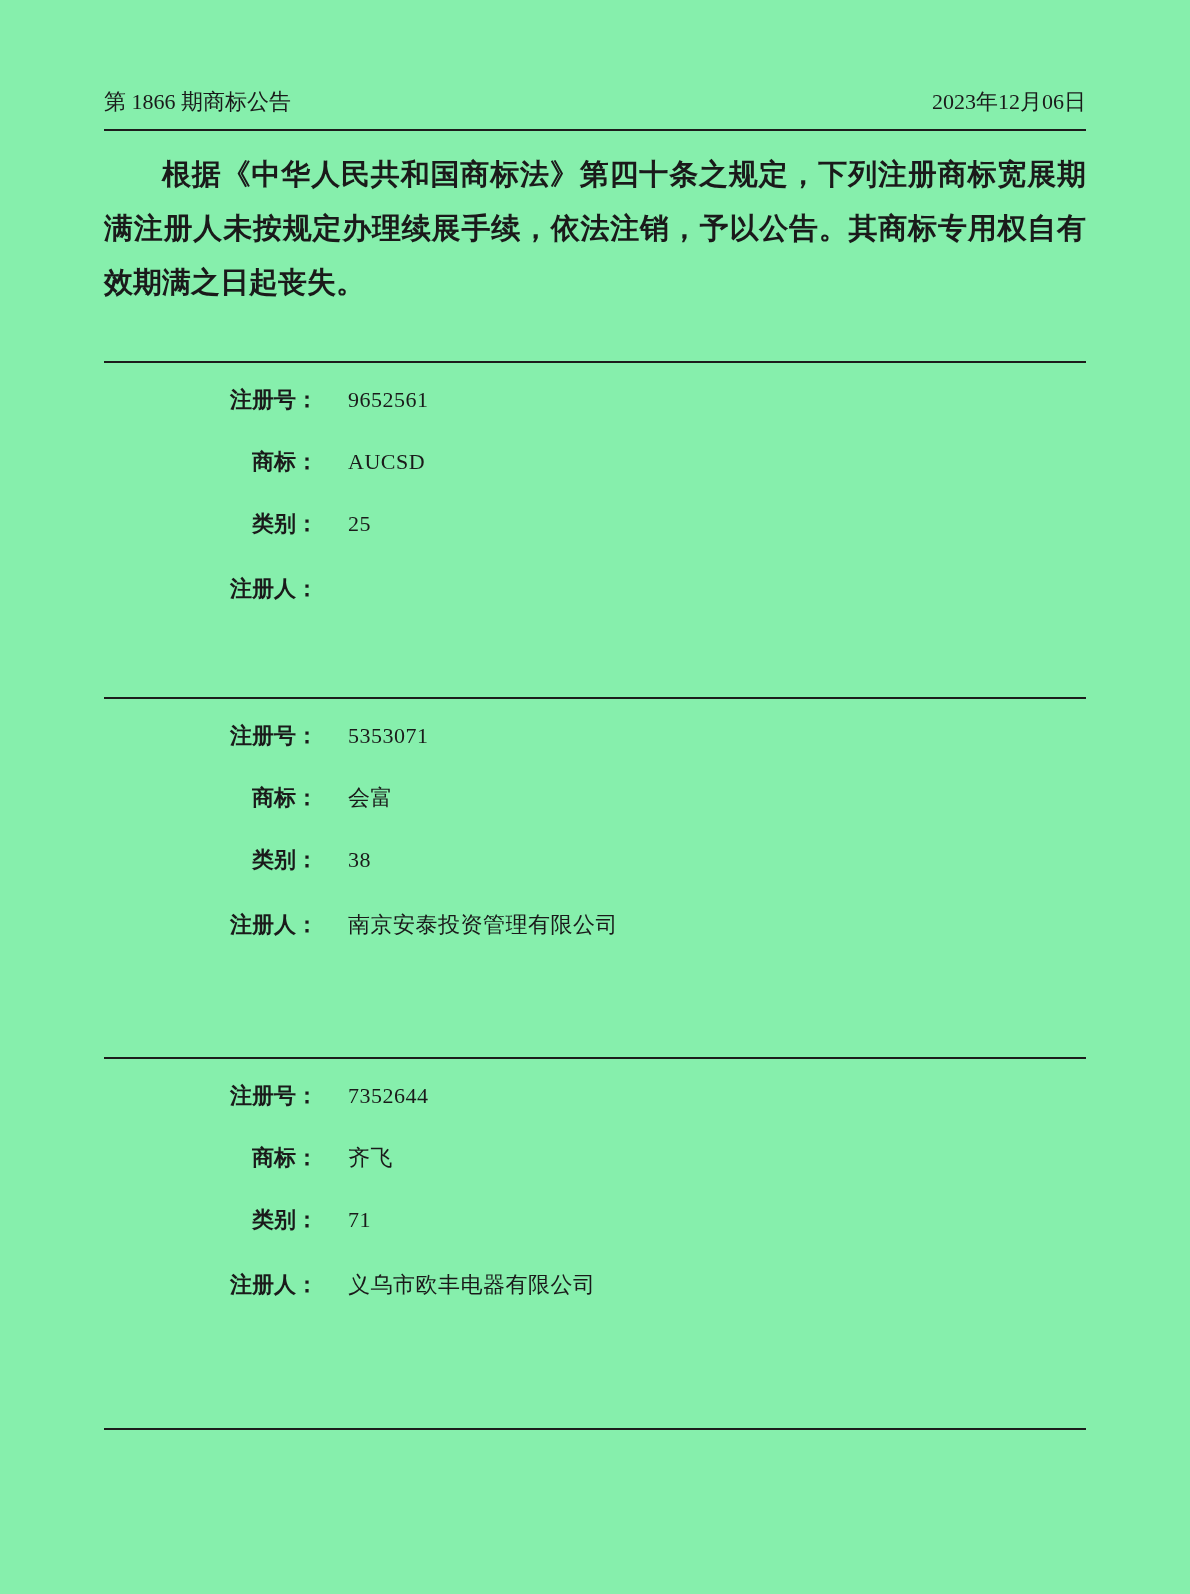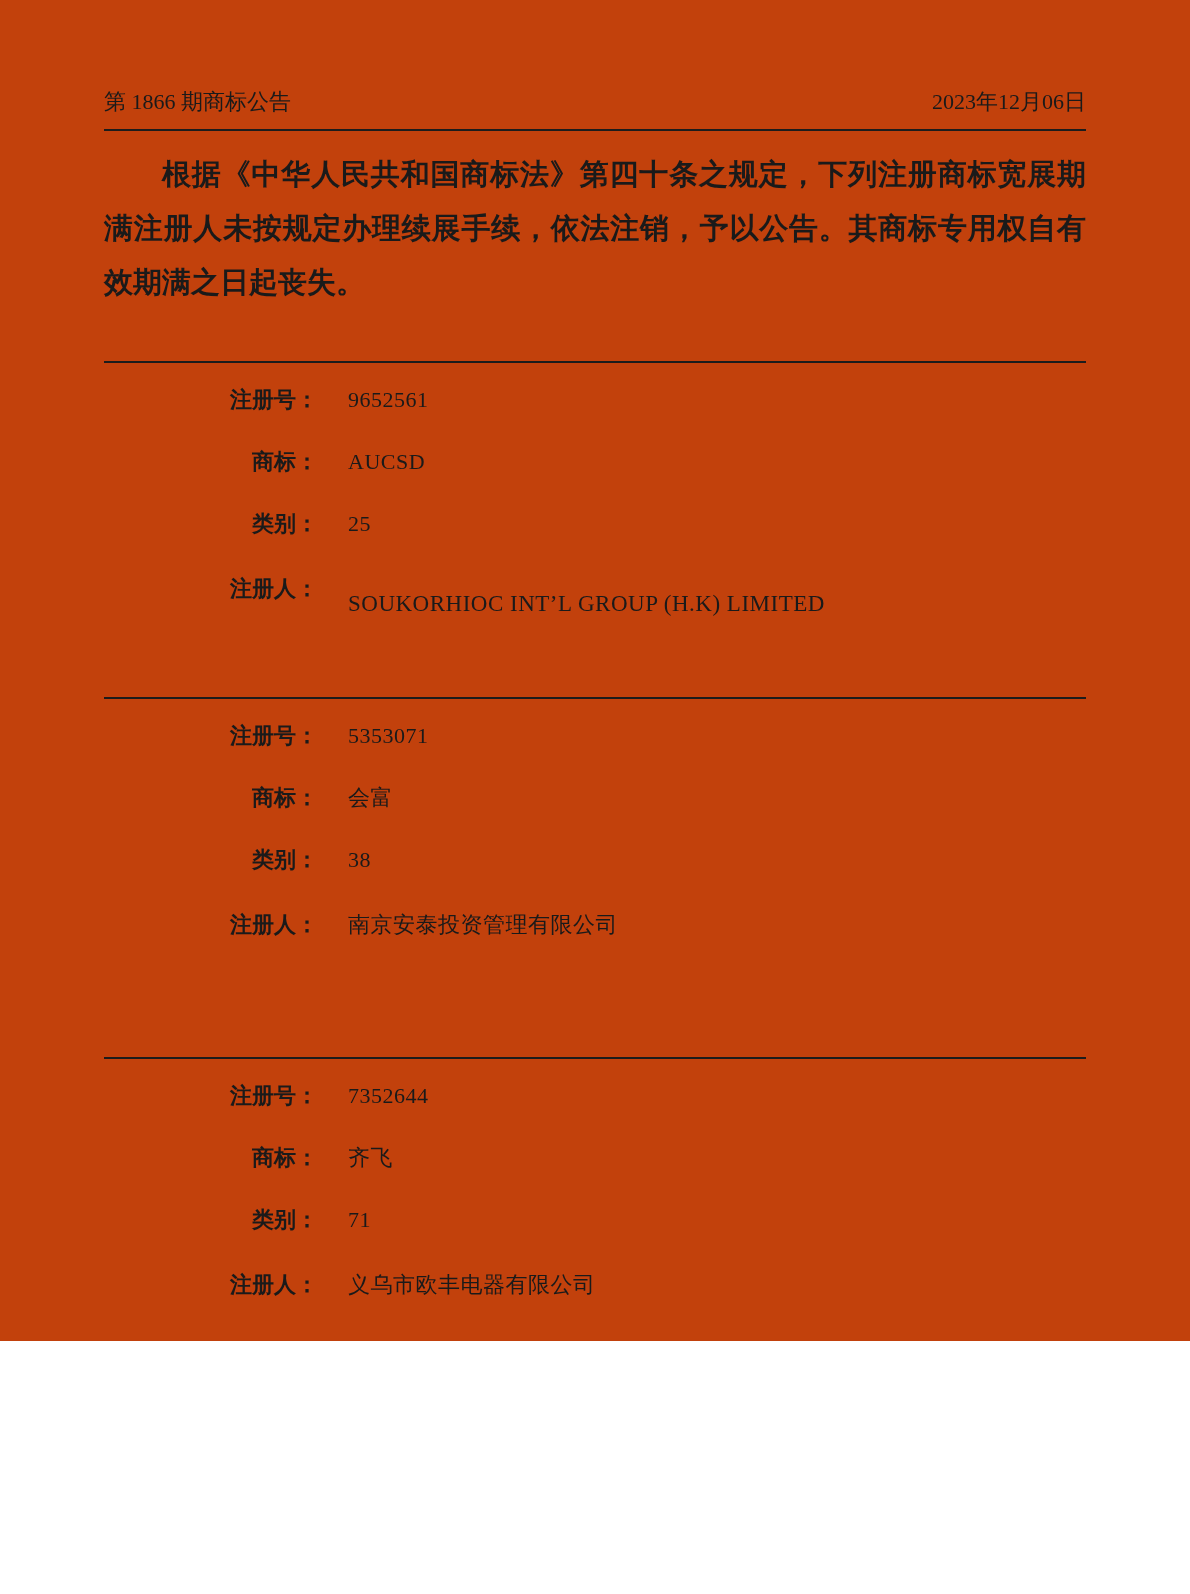--- a/index.html
+++ b/index.html
@@ -1,20 +1,20 @@
 <!DOCTYPE html>
 <html lang="zh"><head>
 <meta charset="utf-8">
 <style>
   html, body { margin: 0; padding: 0; background: #ffffff; }
   .page {
     position: relative;
     width: 1190px;
-    height: 1341px;
-    background: #c2410c;
+    height: 1594px;
+    background: #86efac;
     color: #1a1a1a;
     font-family: "Liberation Serif", "DejaVu Serif", serif;
     overflow: hidden;
   }
   .content {
     padding: 0 104px;
   }
   
   .doc-header {
     display: flex;
@@ -114,21 +114,20 @@
           <span class="field-label">商标：</span>
           <span class="field-value">AUCSD</span>
         </div>
         <div class="row">
           <span class="field-label">类别：</span>
           <span class="field-value">25</span>
         </div>
         <div class="row registrant-row">
           <span class="field-label">注册人：</span>
           <span class="field-value">
-            <span class="registrant-en">SOUKORHIOC INT’L GROUP (H.K) LIMITED</span>
           </span>
         </div>
       </div>
 
       <div class="record r2">
         <div class="row">
           <span class="field-label">注册号：</span>
           <span class="field-value">5353071</span>
         </div>
         <div class="row">

